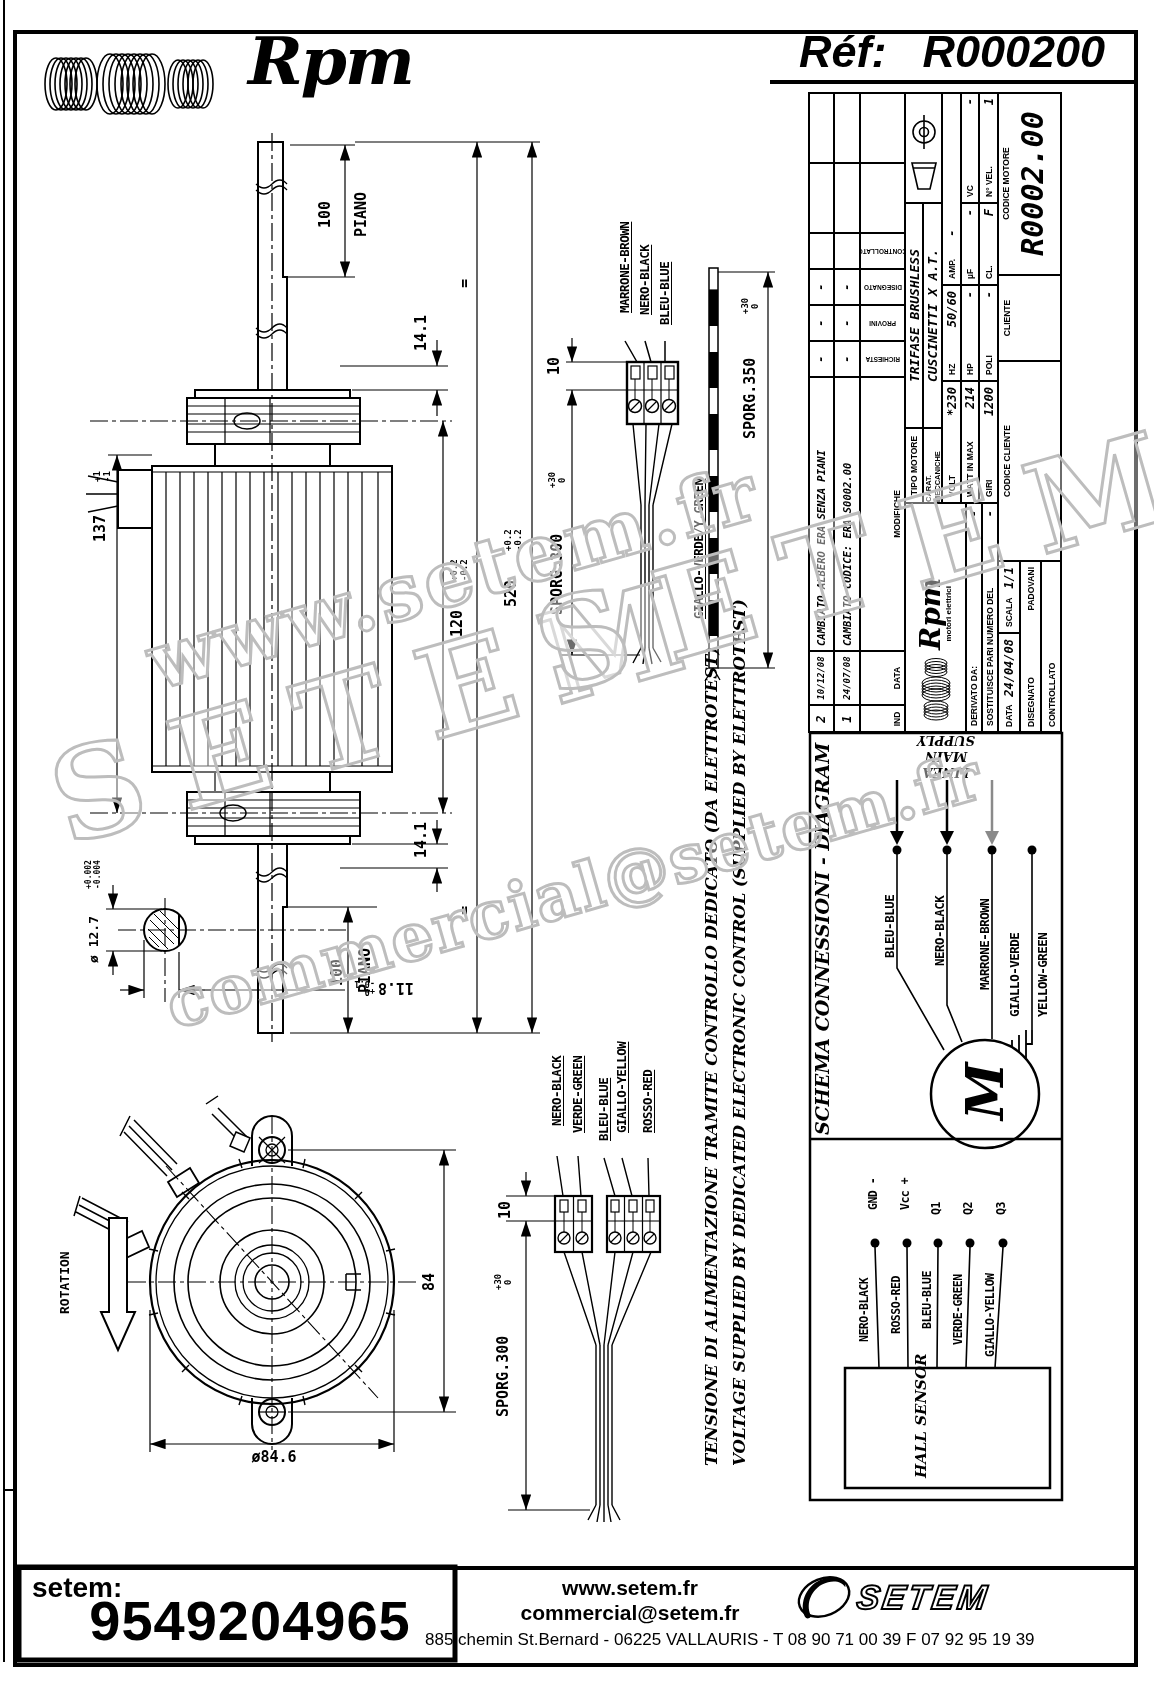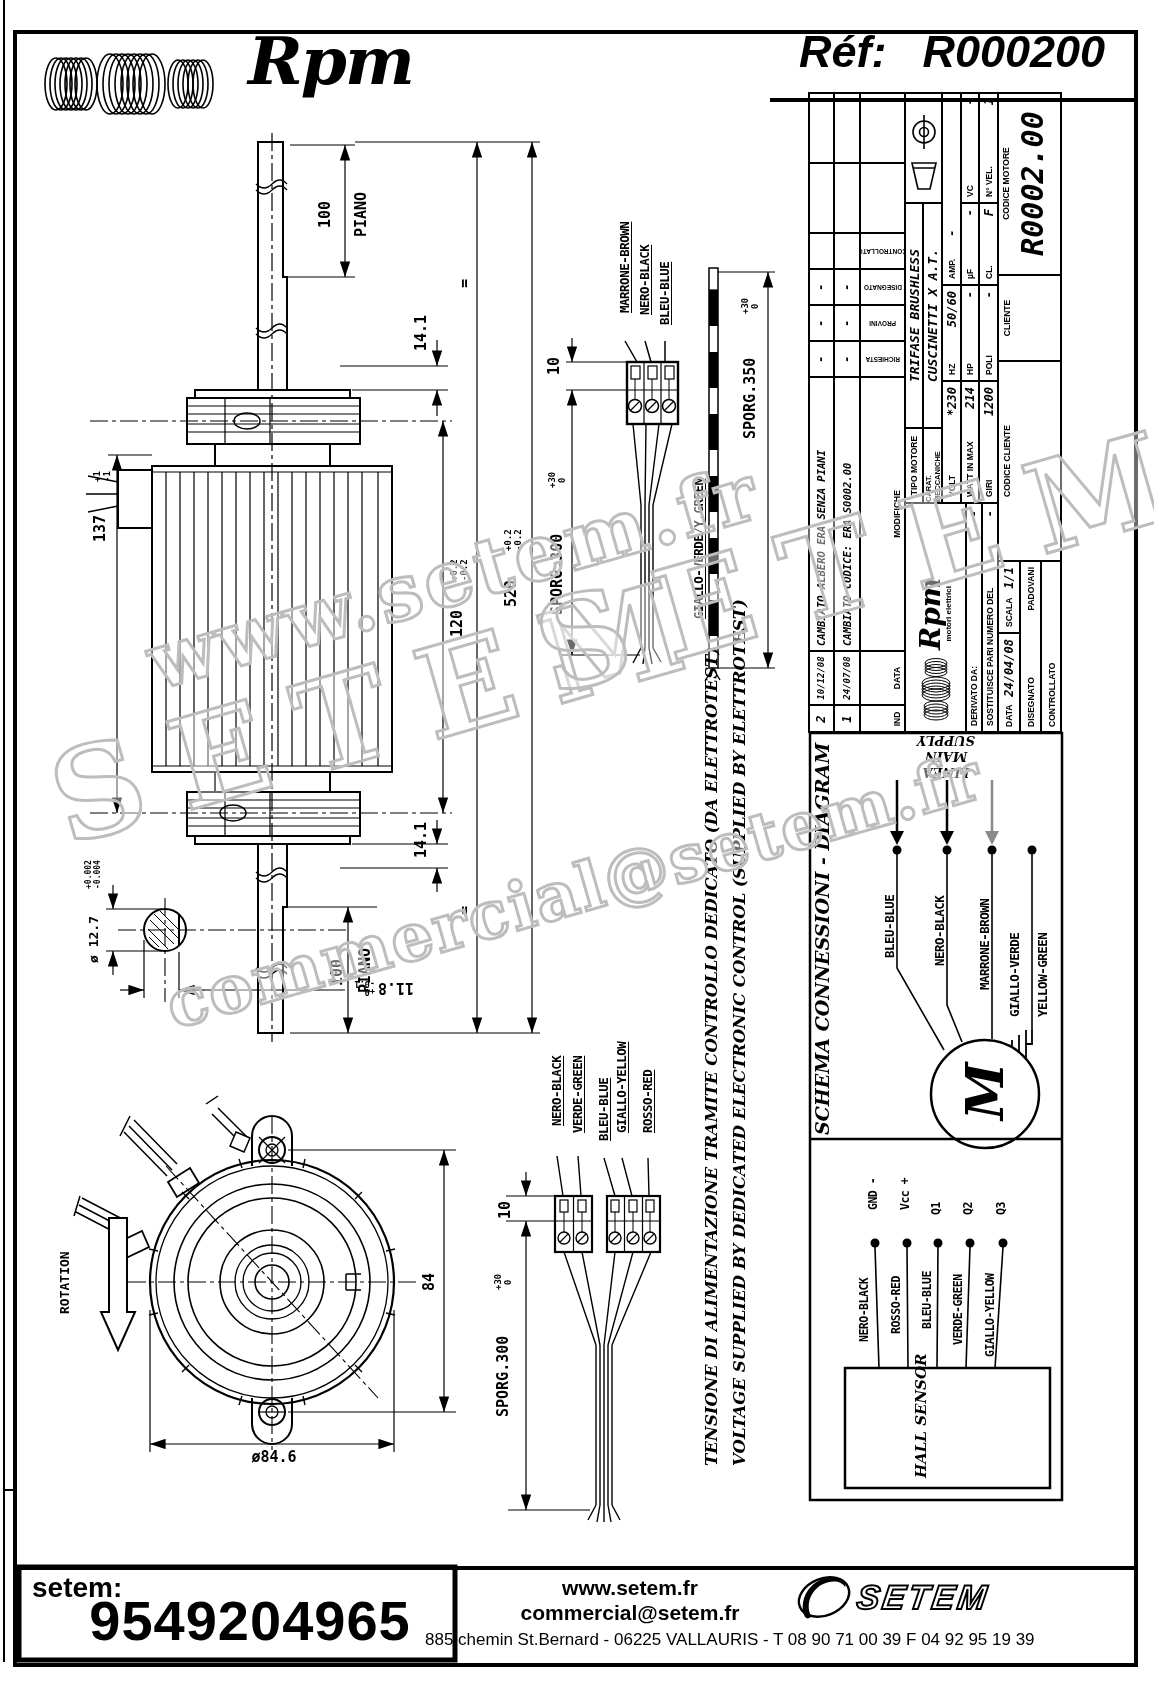--- a/index.html
+++ b/index.html
@@ -284,21 +284,21 @@
           <ellipse cx="145" cy="44" rx="10" ry="24"></ellipse>
           <ellipse cx="150" cy="44" rx="10" ry="24"></ellipse>
           <ellipse cx="155" cy="44" rx="10" ry="24"></ellipse>
           <ellipse cx="160" cy="44" rx="10" ry="24"></ellipse>
           <ellipse cx="165" cy="44" rx="10" ry="24"></ellipse>
     </g>
   </svg>
 </div>
 <div class="lab rpmscript" style="left:248px;top:22px;">Rpm</div>
 
-<div class="lab" style="left:770px;top:26px;width:364px;border-bottom:4px solid #000;padding-bottom:20px;display:flex;gap:36px;justify-content:center;font:italic bold 45px 'Liberation Sans',sans-serif;">
+<div class="lab" style="left:770px;top:26px;width:364px;border-bottom:4px solid #000;padding-bottom:2px;display:flex;gap:36px;justify-content:center;font:italic bold 45px 'Liberation Sans',sans-serif;">
   <span>Réf:</span>
   <span>R000200</span>
 </div>
 
 <div class="v dm" style="left:316px;top:178px;width:17px;height:72px;">100</div>
 <div class="v dm" style="left:352px;top:172px;width:17px;height:84px;">PIANO</div>
 <div class="v dm" style="left:412px;top:303px;width:17px;height:60px;">14.1</div>
 <div class="v dm" style="left:455px;top:271px;width:16px;height:24px;">=</div>
 <div class="v dm" style="left:455px;top:898px;width:16px;height:24px;">=</div>
 <div class="v dm" style="left:91px;top:496px;width:18px;height:64px;">137</div>
@@ -539,21 +539,21 @@
 
 <div class="wm" style="left:150px;top:618px;font-size:78px;letter-spacing:4px;transform:rotate(-16deg);">www.setem.fr</div>
 <div class="wm" style="left:55px;top:730px;font-size:125px;letter-spacing:34px;transform:rotate(-16deg);">SETEM</div>
 <div class="wm" style="left:540px;top:580px;font-size:125px;letter-spacing:34px;transform:rotate(-16deg);">SETEM</div>
 <div class="wm" style="left:168px;top:968px;font-size:66px;letter-spacing:2px;transform:rotate(-16deg);">commercial@setem.fr</div>
 
 <div class="lab" style="left:32px;top:1572px;font:bold 28px 'Liberation Sans',sans-serif;z-index:4;">setem:</div>
 <div class="lab" style="left:60px;top:1588px;width:380px;text-align:center;font:bold 56px 'Liberation Sans',sans-serif;letter-spacing:1px;z-index:4;">9549204965</div>
 <div class="lab ftxt" style="left:480px;top:1576px;width:300px;font-size:21px;z-index:4;">www.setem.fr</div>
 <div class="lab ftxt" style="left:480px;top:1601px;width:300px;font-size:21px;z-index:4;">commercial@setem.fr</div>
-<div class="lab ftxt" style="left:425px;top:1630px;width:560px;font-size:17px;font-weight:normal;z-index:4;">885 chemin St.Bernard  -  06225 VALLAURIS  -  T 08 90 71 00 39   F 04 92 95 19 39</div>
+<div class="lab ftxt" style="left:425px;top:1630px;width:560px;font-size:17px;font-weight:normal;z-index:4;">885 chemin St.Bernard  -  06225 VALLAURIS  -  T 08 90 71 00 39   F 07 92 95 19 39</div>
 <div class="lab" style="left:795px;top:1568px;display:flex;align-items:center;gap:4px;z-index:4;">
   <svg width="58" height="58" viewBox="0 0 60 60">
     <ellipse cx="30" cy="30" rx="27" ry="19" transform="rotate(-22 30 30)" fill="none" stroke="#000" stroke-width="2.5"></ellipse>
     <path d="M10,50 C4,36 12,16 30,11 C44,7 54,13 52,20 C48,13 38,12 28,17 C15,24 11,40 17,50 C14,53 12,53 10,50 Z" fill="#000"></path>
   </svg>
   <span class="setemtxt">SETEM</span>
 </div>
 
 </div>
 

